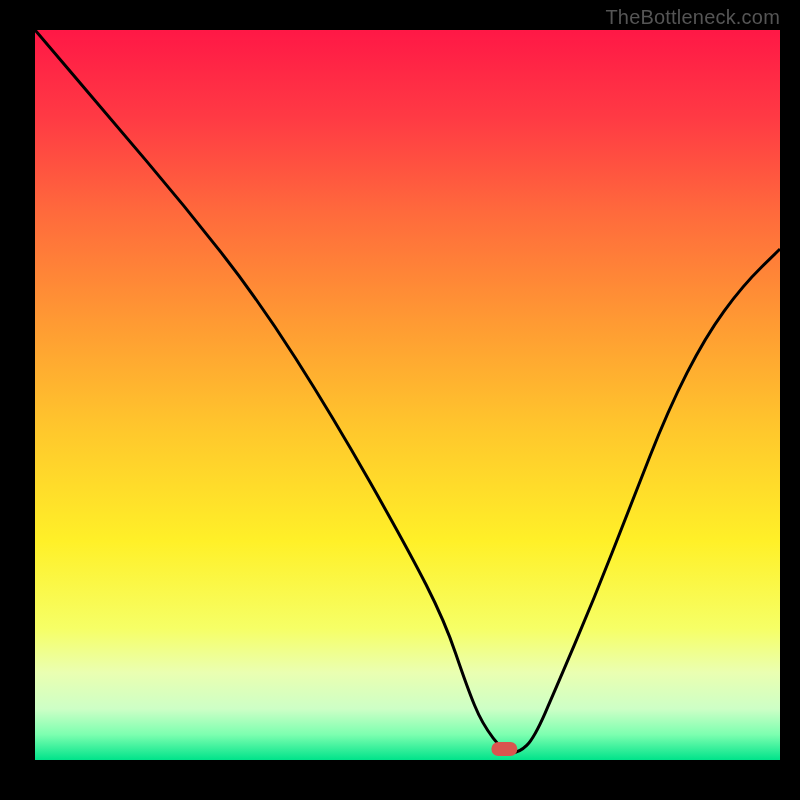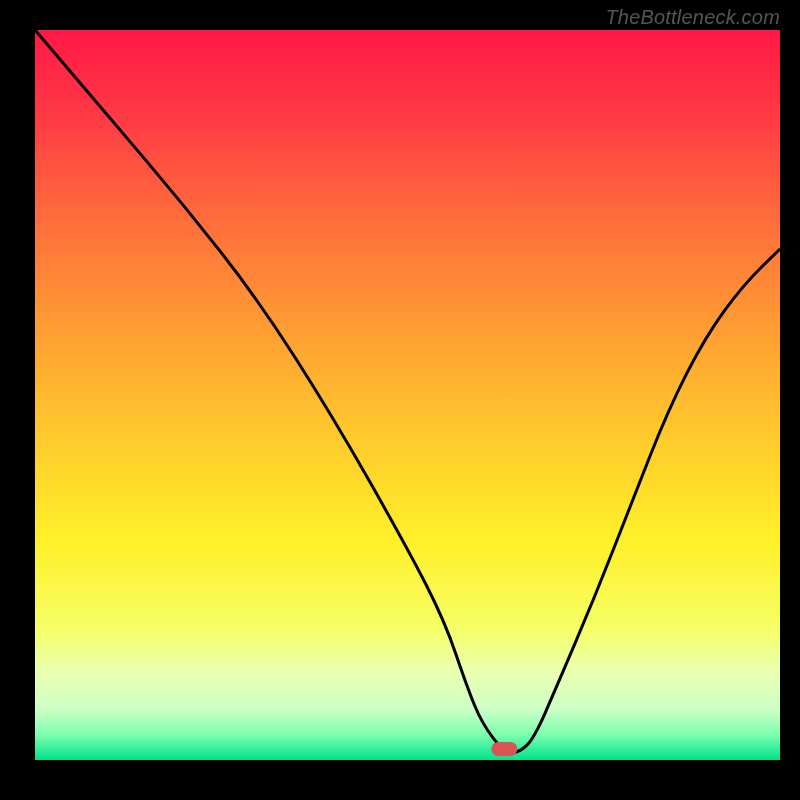--- a/index.html
+++ b/index.html
@@ -17,21 +17,20 @@
   }
   .watermark {
     position: absolute;
     top: 6px;
     right: 20px;
     font-family: Arial, Helvetica, sans-serif;
     font-size: 20px;
     color: #555555;
     letter-spacing: 0.2px;
     z-index: 40;
-    font-style: italic;
   }
   svg.chart {
     position: absolute;
     top: 0;
     left: 0;
   }
 </style>
 </head>
 <body>
 

